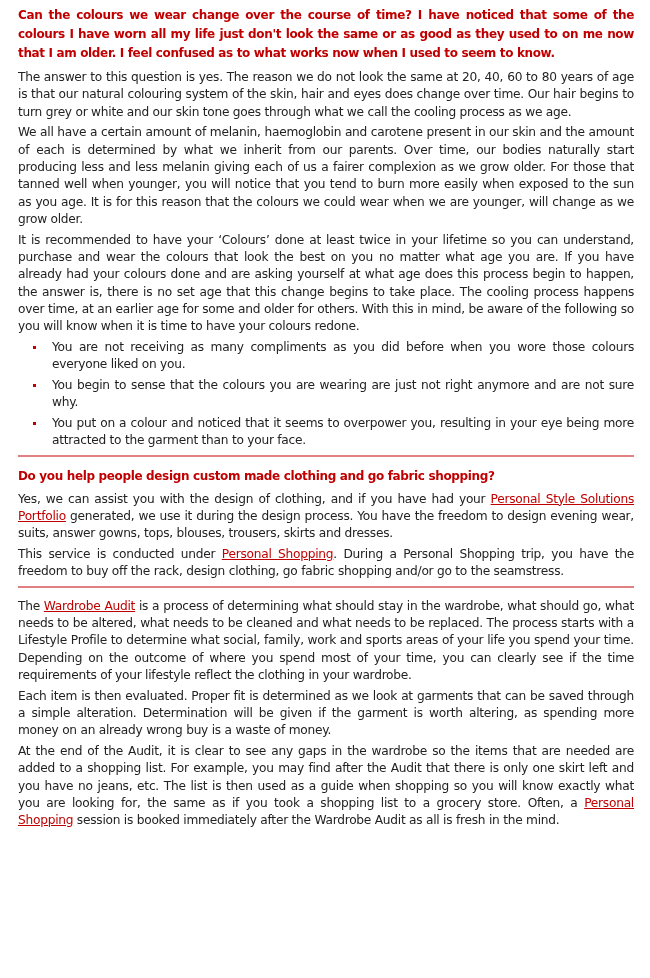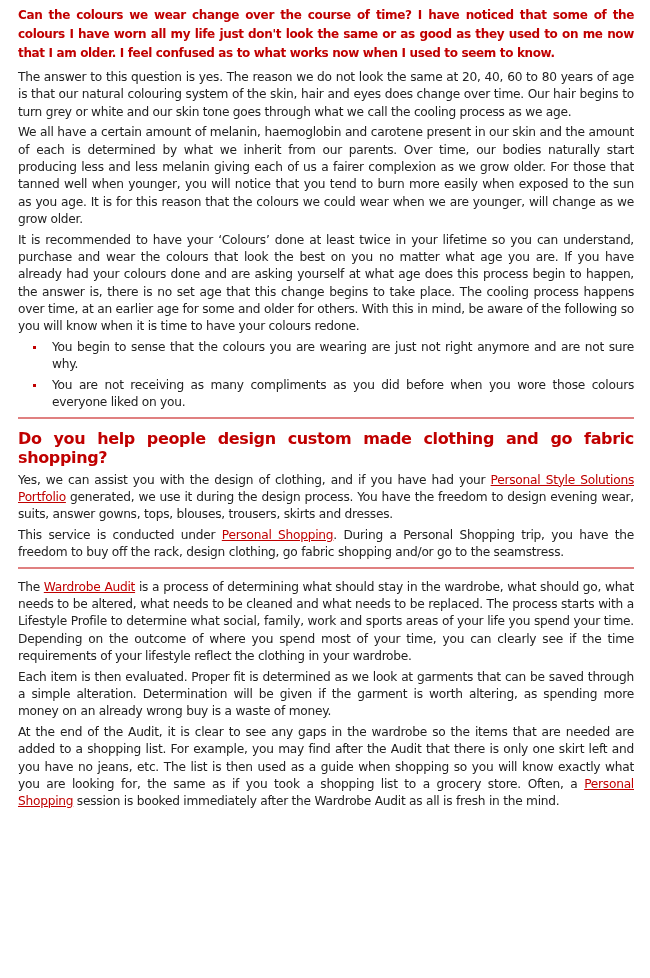--- a/index.html
+++ b/index.html
@@ -15,21 +15,21 @@
   }
   p { margin: 0 0 3.5px 0; text-align: justify; }
   .q {
     color: #c00000;
     font-weight: bold;
     font-size: 12px;
     line-height: 19px;
     margin-bottom: 6px;
     letter-spacing: -0.35px;
   }
-  .q-small { font-size: 16px; margin-bottom: 5px; }
+  .q-small { font-size: 12px; margin-bottom: 5px; }
   a { color: #c00000; text-decoration: underline; }
   ul { list-style: none; margin: 0 0 4px 0; padding: 0; }
   li {
     position: relative;
     padding-left: 34px;
     margin-bottom: 3.5px;
     text-align: justify;
   }
   .bullet {
     position: absolute;
@@ -52,25 +52,29 @@
 <div class="page">
 
   <section>
     <p class="q">Can the colours we wear change over the course of time?  I have noticed that some of the colours I have worn all my life just don't look the same or as good as they used to on me now that I am older.  I feel confused as to what works now when I used to seem to know.</p>
     <p>The answer to this question is yes.  The reason we do not look the same at 20, 40, 60 to 80 years of age is that our natural colouring system of the skin, hair and eyes does change over time.   Our hair begins to turn grey or white and our skin tone goes through what we call the cooling process as we age.</p>
     <p>We all have a certain amount of melanin, haemoglobin and carotene present in our skin and the amount of each is determined by what we inherit from our parents.  Over time, our bodies naturally start producing less and less melanin giving each of us a fairer complexion as we grow older.  For those that tanned well when younger, you will notice that you tend to burn more easily when exposed to the sun as you age.  It is for this reason that the colours we could wear when we are younger, will change as we grow older.</p>
     <p>It is recommended to have your ‘Colours’ done at least twice in your lifetime so you can understand, purchase and wear the colours that look the best on you no matter what age you are.  If you have already had your colours done and are asking yourself at what age does this process begin to happen, the answer is, there is no set age that this change begins to take place.  The cooling process happens over time, at an earlier age for some and older for others.  With this in mind, be aware of the following so you will know when it is time to have your colours redone.</p>
     <ul>
       <li>
         <span class="bullet"></span>
+        <span>You are not receiving as many compliments as you did before when you wore those colours everyone liked on you.</span>
+      </li>
+      <li>
+        <span class="bullet"></span>
         <span>You begin to sense that the colours you are wearing are just not right anymore and are not sure why.</span>
       </li>
       <li>
         <span class="bullet"></span>
-        <span>You are not receiving as many compliments as you did before when you wore those colours everyone liked on you.</span>
+        <span>You put on a colour and noticed that it seems to overpower you, resulting in your eye being more attracted to the garment than to your face.</span>
       </li>
     </ul>
   </section>
 
   <div class="divider"></div>
 
   <section>
     <p class="q q-small">Do you help people design custom made clothing and go fabric shopping?</p>
     <p><span>Yes, we can assist you with the design of clothing, and if you have had your </span><a href="#">Personal Style Solutions Portfolio</a><span> generated, we use it during the design process.  You have the freedom to design evening wear, suits, answer gowns, tops, blouses, trousers, skirts and dresses.</span></p>
     <p><span>This service is conducted under </span><a href="#">Personal Shopping</a><span>.  During a Personal Shopping trip, you have the freedom to buy off the rack, design clothing, go fabric shopping and/or go to the seamstress.</span></p>

